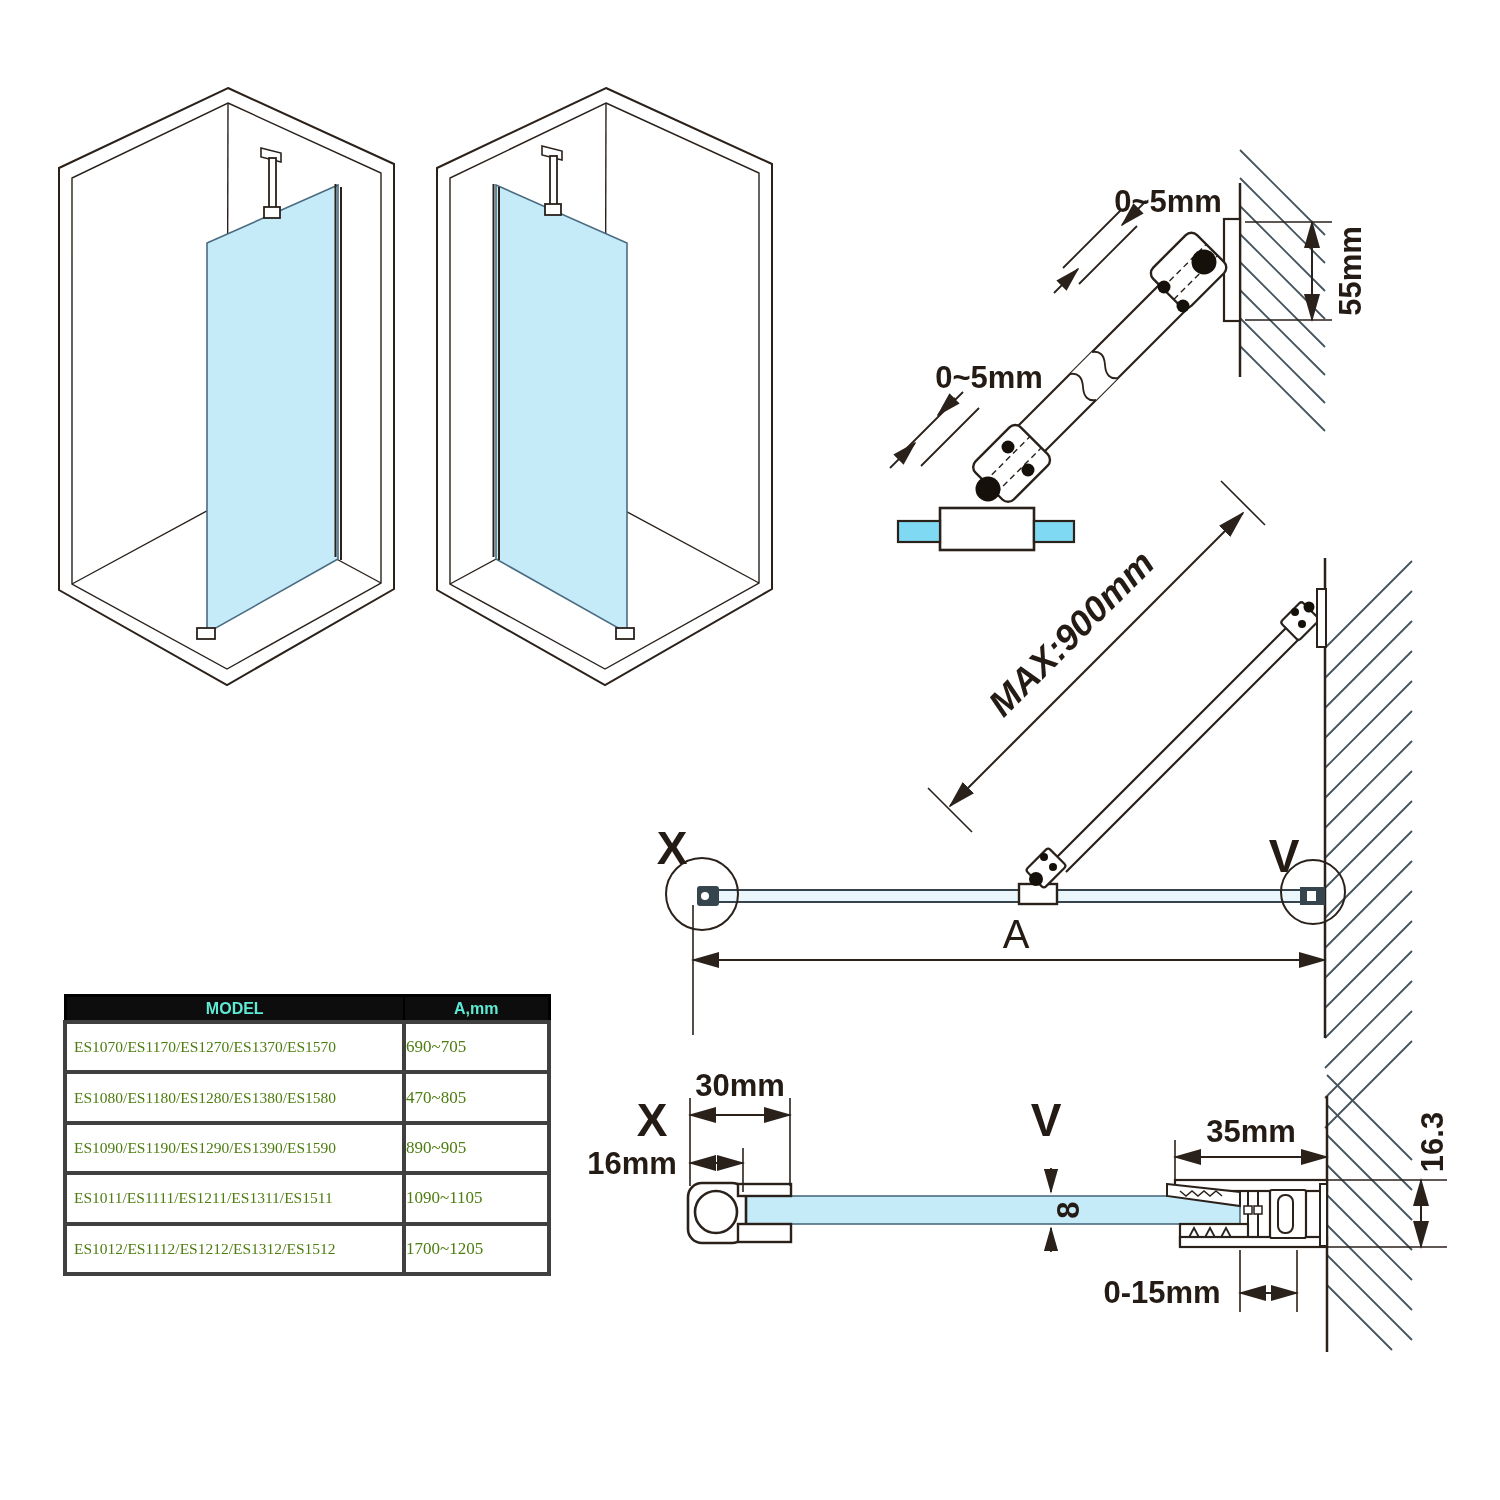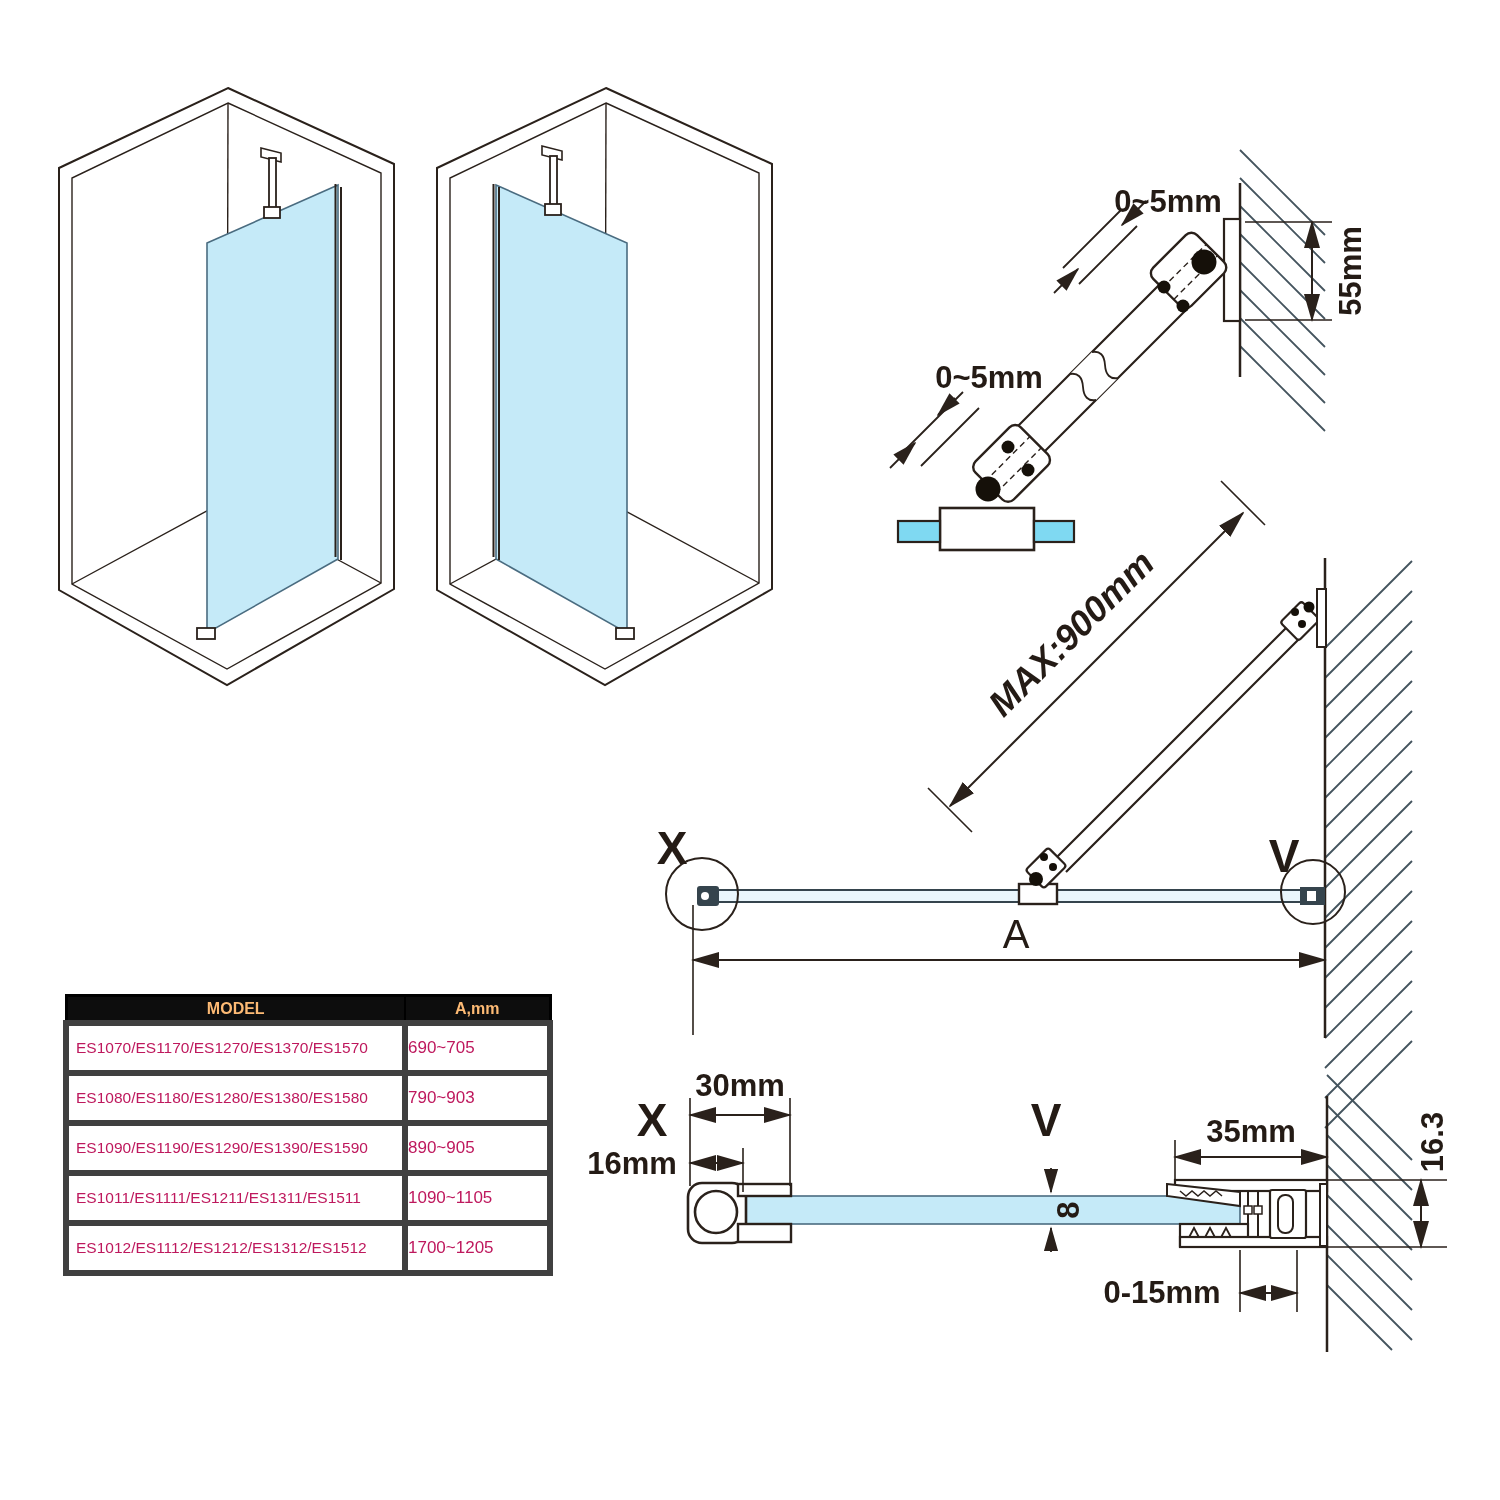--- a/index.html
+++ b/index.html
@@ -11,24 +11,24 @@
   .dim{stroke:#2a211b;stroke-width:2;fill:none;marker-start:url(#arr);marker-end:url(#arr);}
   .dime{stroke:#2a211b;stroke-width:1.6;fill:none;}
   .arrsm{stroke:#2a211b;stroke-width:1.8;fill:none;marker-end:url(#arr);}
   .hatch{stroke:#44545e;stroke-width:1.8;fill:none;}
   .white{fill:#ffffff;}
   .dtxt{font-weight:700;font-size:31px;}
   .btxt{font-weight:700;font-size:46px;}
   
   #modelTable{position:absolute;left:63px;top:994px;width:484px;height:282px;
       border-collapse:collapse;table-layout:fixed;border:3px solid #000;}
-  #modelTable th{background:#0d0d0d;color:#fdba74;font-size:16px;font-weight:700;
+  #modelTable th{background:#0d0d0d;color:#5eead4;font-size:16px;font-weight:700;
       height:23px;border:2px solid #000;padding:0;}
-  #modelTable td{border:6px solid #404040;font-size:15.5px;color:#be185d;height:43px;
-      padding:0 0 0 7px;white-space:nowrap;overflow:hidden;}
+  #modelTable td{border:4px solid #404040;font-size:15.5px;color:#4d7c0f;height:43px;
+      padding:0 0 0 7px;white-space:nowrap;overflow:hidden;font-family:Liberation Serif, serif;}
   #modelTable td.val{text-align:left;font-size:17px;padding:0;}
   #modelTable col.c1{width:339px;} #modelTable col.c2{width:145px;}
 </style>
 </head>
 <body>
 
 <div id="stage">
 
 <svg width="1500" height="1500" viewBox="0 0 1500 1500">
   <defs>
@@ -225,21 +225,21 @@
       <th>A,mm</th>
     </tr>
   </thead>
   <tbody>
     <tr>
       <td>ES1070/ES1170/ES1270/ES1370/ES1570</td>
       <td class="val">690~705</td>
     </tr>
     <tr>
       <td>ES1080/ES1180/ES1280/ES1380/ES1580</td>
-      <td class="val">790~903</td>
+      <td class="val">470~805</td>
     </tr>
     <tr>
       <td>ES1090/ES1190/ES1290/ES1390/ES1590</td>
       <td class="val">890~905</td>
     </tr>
     <tr>
       <td>ES1011/ES1111/ES1211/ES1311/ES1511</td>
       <td class="val">1090~1105</td>
     </tr>
     <tr>

